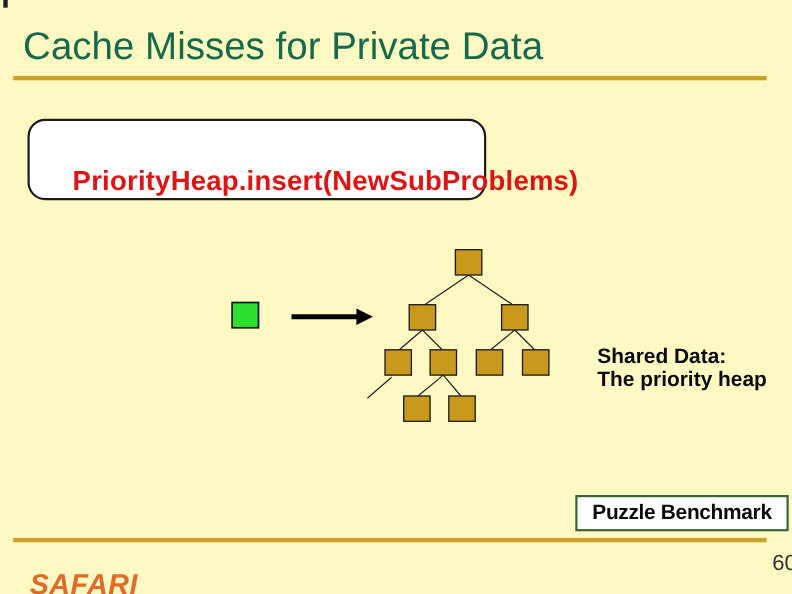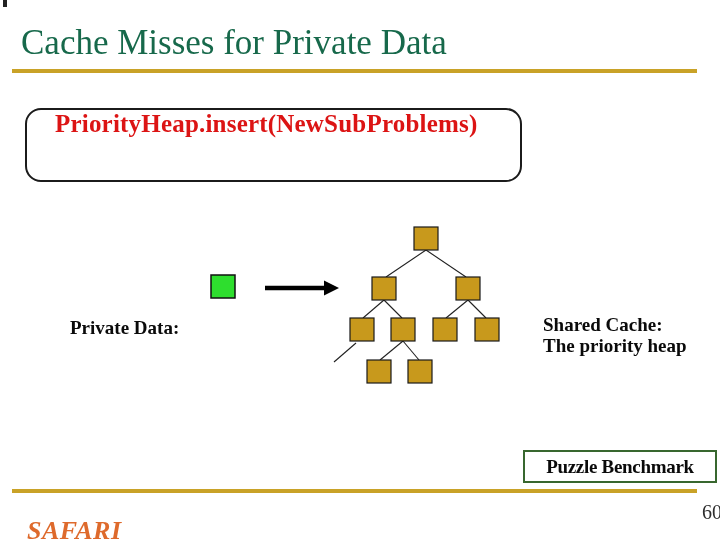--- a/index.html
+++ b/index.html
@@ -1,41 +1,41 @@
 <!DOCTYPE html>
 <html><head>
 <meta charset="utf-8">
 <style>
   html,body{margin:0;padding:0;background:#888;}
   .slide{
     position:relative;
     width:720px;height:540px;
-    background:#ffffff;
+    background:#fef9c3;
     overflow:hidden;
-    font-family:Liberation Serif, serif;
+    font-family:Liberation Sans, sans-serif;
   }
   .corner-artifact{
     position:absolute;left:3px;top:0;width:4px;height:7px;background:#222;
   }
   .slide-title{
     position:absolute;left:21px;top:24px;
     font-size:35px;line-height:38px;font-weight:400;
     color:#17694B;letter-spacing:0px;white-space:nowrap;
   }
   .gold-rule{
     position:absolute;left:12px;width:685px;height:4px;
     background:#C9A227;
   }
   .rule-top{top:69px;}
   .rule-bottom{top:489px;}
   .code-box{
-    position:absolute;left:25px;top:108px;width:497px;height:74px;
+    position:absolute;left:25px;top:108px;width:417px;height:74px;
     box-sizing:border-box;
     border:2px solid #1b1b1b;border-radius:16px;background:#ffffff;
-    display:flex;align-items:flex-start;padding-left:28px;
+    display:flex;align-items:flex-end;padding-left:39px;
   }
   .code-text{
     color:#DC1414;font-weight:700;font-size:25px;letter-spacing:0.2px;
     white-space:nowrap;
   }
   .diagram-svg{position:absolute;left:0;top:0;}
   .heap-node{stroke:#1a1a1a;stroke-width:1.2;}
   .private-node{stroke:#111111;stroke-width:1.5;}
   .tree-edge{stroke:#202020;stroke-width:1.1;}
   .arrow-shaft{stroke:#000000;stroke-width:4.5;}
@@ -104,25 +104,24 @@
     <rect class="heap-node" x="456" y="277" width="24" height="23" fill="#C8991C"></rect>
     <rect class="heap-node" x="350" y="318" width="24" height="23" fill="#C8991C"></rect>
     <rect class="heap-node" x="391" y="318" width="24" height="23" fill="#C8991C"></rect>
     <rect class="heap-node" x="433" y="318" width="24" height="23" fill="#C8991C"></rect>
     <rect class="heap-node" x="475" y="318" width="24" height="23" fill="#C8991C"></rect>
     <rect class="heap-node" x="367" y="360" width="24" height="23" fill="#C8991C"></rect>
     <rect class="heap-node" x="408" y="360" width="24" height="23" fill="#C8991C"></rect>
   </svg>
 
   <div class="side-label private-label">
-    <div>Private Data:</div>
   </div>
 
   <div class="side-label shared-label">
-    <div>Shared Cache:</div>
+    <div>Shared Data:</div>
     <div>The priority heap</div>
   </div>
 
   <div class="benchmark-box">
     <span class="benchmark-text">Puzzle Benchmark</span>
   </div>
 
   <div class="gold-rule rule-bottom"></div>
 
   <div class="logo-text">SAFARI</div>

